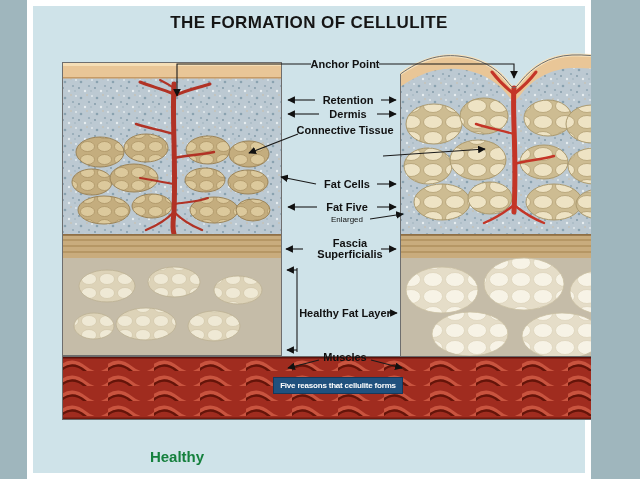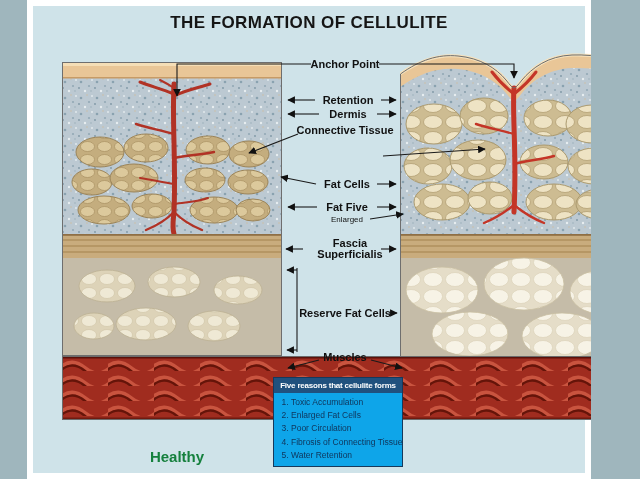--- a/index.html
+++ b/index.html
@@ -32,21 +32,21 @@
   .lbl-tiny{
     position:absolute;transform:translate(-50%,-50%);
     font:400 8px "Liberation Sans",sans-serif;color:#111;white-space:nowrap;z-index:6;
   }
   .caption{
     position:absolute;transform:translate(-50%,-50%);
     font:bold 15px "Liberation Sans",sans-serif;color:#15803d;z-index:6;white-space:nowrap;
   }
   .info-box{
     position:absolute;left:246px;top:377px;width:128px;z-index:8;
-    border:1px solid #16395c;background:#0ea5e9;
+    border:1px solid #16395c;background:#5eead4;
   }
   .info-box .hdr{
     background:#20517e;color:#fff;
     font:bold 8px "Liberation Sans",sans-serif;letter-spacing:-.2px;
     text-align:center;padding:3px 1px;white-space:nowrap;
   }
   .info-box ol{
     margin:3px 2px 4px 0;padding-left:17px;
     font:400 8.5px/1.55 "Liberation Sans",sans-serif;color:#10345a;
   }
@@ -234,29 +234,22 @@
   <div class="lbl" style="left:321px;top:100px">Retention</div>
   <div class="lbl" style="left:321px;top:114px">Dermis</div>
   <div class="lbl" style="left:318px;top:130px">Connective Tissue</div>
   <div class="lbl" style="left:320px;top:184px">Fat Cells</div>
   <div class="lbl" style="left:320px;top:207px">Fat Five</div>
   <div class="lbl-tiny" style="left:320px;top:219px">Enlarged</div>
   <div class="lbl" style="left:323px;top:249px">
     <span class="sub">Fascia</span>
     <span class="sub">Superficialis</span>
   </div>
-  <div class="lbl" style="left:318px;top:313px">Reserve Fat Cells</div>
+  <div class="lbl" style="left:318px;top:313px">Healthy Fat Layer</div>
   <div class="lbl" style="left:318px;top:357px">Muscles</div>
 
   <div class="caption" style="left:150px;top:456px">Healthy</div>
 
   <div class="info-box">
     <div class="hdr">Five reasons that cellulite forms</div>
-    <ol>
-      <li>Toxic Accumulation</li>
-      <li>Enlarged Fat Cells</li>
-      <li>Poor Circulation</li>
-      <li>Fibrosis of Connecting Tissue</li>
-      <li>Water Retention</li>
-    </ol>
   </div>
 
 </div>
 
 </body></html>

